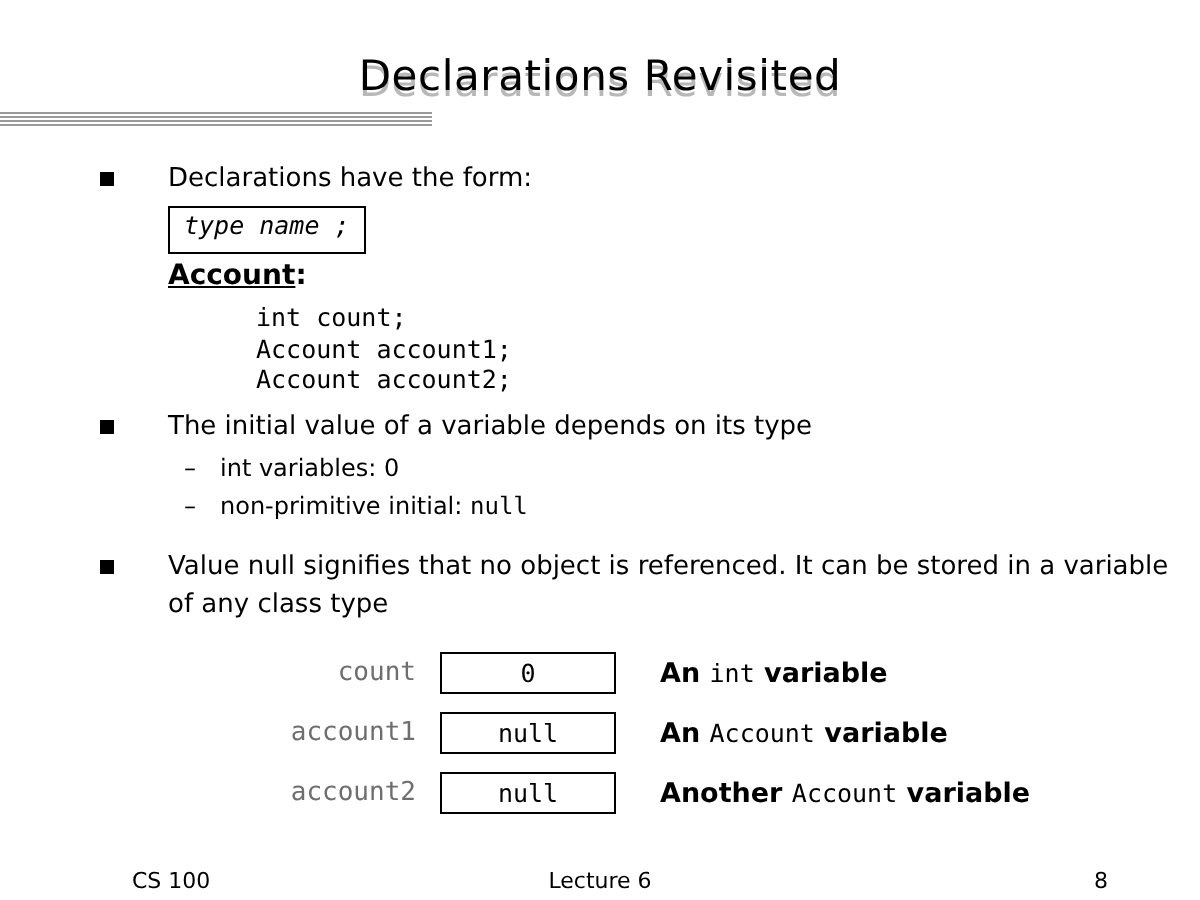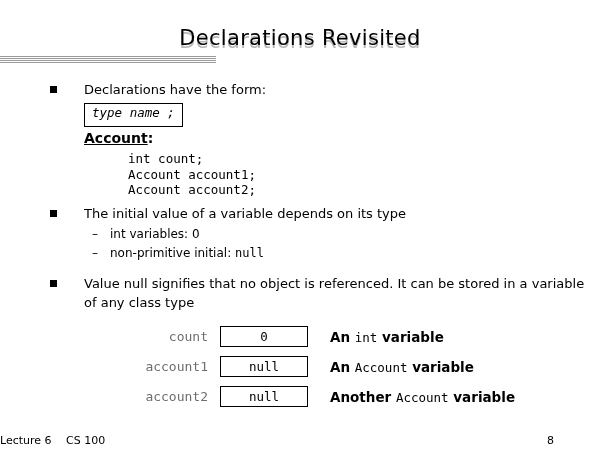--- a/index.html
+++ b/index.html
@@ -169,21 +169,21 @@
   }
   .footer {
     position: absolute;
     bottom: 16px;
     left: 0;
     width: 600px;
     font-size: 11px;
     font-family: "DejaVu Sans", sans-serif;
   }
   .f-left { position: absolute; left: 66px; }
-  .f-mid  { position: absolute; left: 0; width: 600px; }
+  .f-mid  { position: absolute; left: 0; width: 600px; text-align: center; }
   .f-right{ position: absolute; right: 46px; }
 </style>
 </head>
 <body>
 
 <div class="slide">
 
   <div class="title title-shadow">Declarations Revisited</div>
   <div class="title title-main">Declarations Revisited</div>
   <div class="rule"></div>

